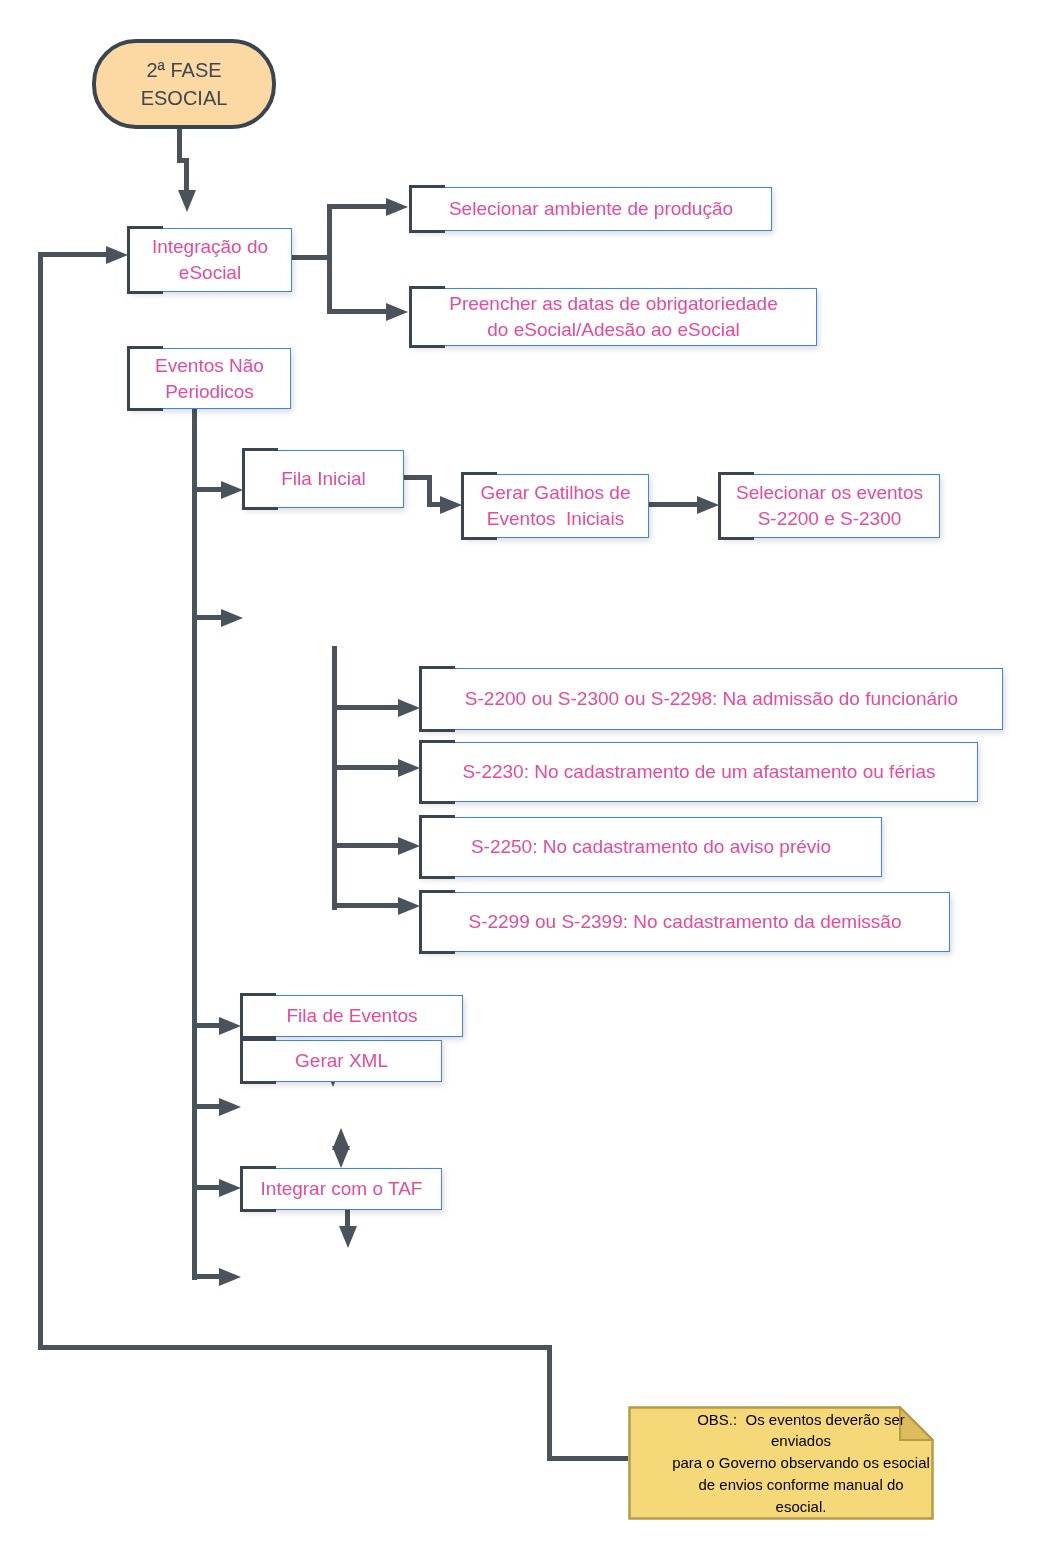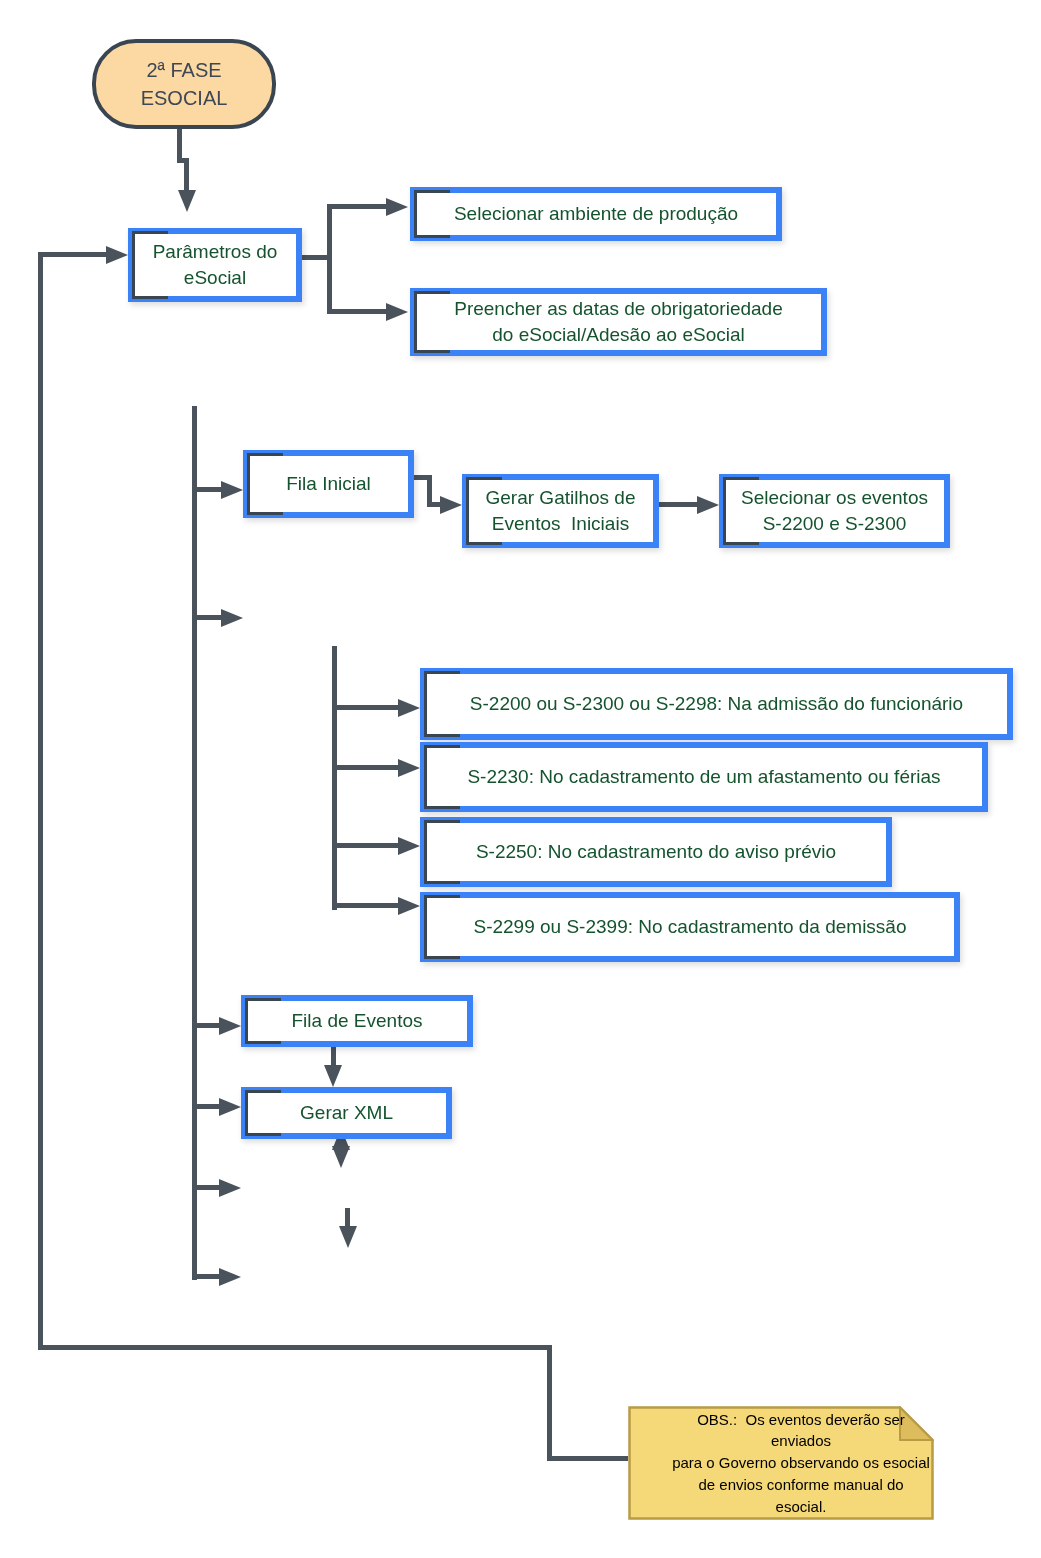--- a/index.html
+++ b/index.html
@@ -3,24 +3,24 @@
 <meta charset="utf-8">
 <title>Flowchart</title>
 <style>
   html,body{margin:0;padding:0;background:#ffffff;}
   #canvas{
     position:relative;width:1041px;height:1558px;background:#ffffff;overflow:hidden;
     font-family:"Liberation Sans",sans-serif;
   }
   
   .box{
-    position:absolute;background:#ffffff;border:6px solid #3b82f6;
+    position:absolute;background:#ffffff;border:1px solid #3b82f6;
     box-shadow:2px 3px 6px rgba(0,0,0,0.14);
     display:flex;flex-direction:column;align-items:center;justify-content:center;
-    font-size:19px;color:#14532d;text-align:center;line-height:1.35;
+    font-size:19px;color:#ec4899;text-align:center;line-height:1.35;
   }
   .box::before{
     content:"";position:absolute;left:-2px;top:-3px;bottom:-3px;width:33px;
     border:3px solid #3A4552;border-right:none;pointer-events:none;
   }
   .box span{white-space:pre-wrap;}
   
   .pill{
     position:absolute;background:#FCD9A2;border:4px solid #3A4552;border-radius:44px;
     display:flex;flex-direction:column;align-items:center;justify-content:center;
@@ -103,33 +103,37 @@
   <div class="ar d" style="left:332px;top:1146px"></div>
   <div class="seg" style="left:345px;top:1208px;width:5px;height:20px"></div>
   <div class="ar d" style="left:339px;top:1226px"></div>
 
   <div class="pill" style="left:92px;top:39px;width:176px;height:82px">
     <span>2ª FASE</span>
     <span>ESOCIAL</span>
   </div>
 
   <div class="box" style="left:128px;top:228px;width:162px;height:62px">
-    <span>Parâmetros do</span>
+    <span>Integração do</span>
     <span>eSocial</span>
   </div>
 
   <div class="box" style="left:410px;top:187px;width:360px;height:42px">
     <span>Selecionar ambiente de produção</span>
   </div>
 
   <div class="box" style="left:410px;top:288px;width:405px;height:56px">
     <span>Preencher as datas de obrigatoriedade</span>
     <span>do eSocial/Adesão ao eSocial</span>
   </div>
 
+  <div class="box" style="left:128px;top:348px;width:161px;height:59px">
+    <span>Eventos Não</span>
+    <span>Periodicos</span>
+  </div>
 
   <div class="box" style="left:243px;top:450px;width:159px;height:56px">
     <span>Fila Inicial</span>
   </div>
 
   <div class="box" style="left:462px;top:474px;width:185px;height:62px">
     <span>Gerar Gatilhos de</span>
     <span>Eventos  Iniciais</span>
   </div>
 
@@ -152,24 +156,27 @@
   </div>
 
   <div class="box" style="left:420px;top:892px;width:528px;height:58px">
     <span>S-2299 ou S-2399: No cadastramento da demissão</span>
   </div>
 
   <div class="box" style="left:241px;top:995px;width:220px;height:40px">
     <span>Fila de Eventos</span>
   </div>
 
-  <div class="box" style="left:241px;top:1087px;width:199px;height:40px">
+  <div class="box" style="left:241px;top:1040px;width:199px;height:40px">
     <span>Gerar XML</span>
   </div>
 
+  <div class="box" style="left:241px;top:1168px;width:199px;height:40px">
+    <span>Integrar com o TAF</span>
+  </div>
 
 
   <div class="note">
     <svg width="306" height="114" viewBox="0 0 306 114" style="position:absolute;left:0;top:0">
       <path d="M1.5,1.5 H272 L304.5,34 V112.5 H1.5 Z" fill="#F5D877" stroke="#B89B45" stroke-width="2.5"></path>
       <path d="M272,1.5 L304.5,34 H272 Z" fill="#DCBC5D" stroke="#B89B45" stroke-width="2"></path>
     </svg>
     <div class="note-text">
       <div>OBS.:  Os eventos deverão ser enviados</div>
       <div>para o Governo observando os esocial</div>

